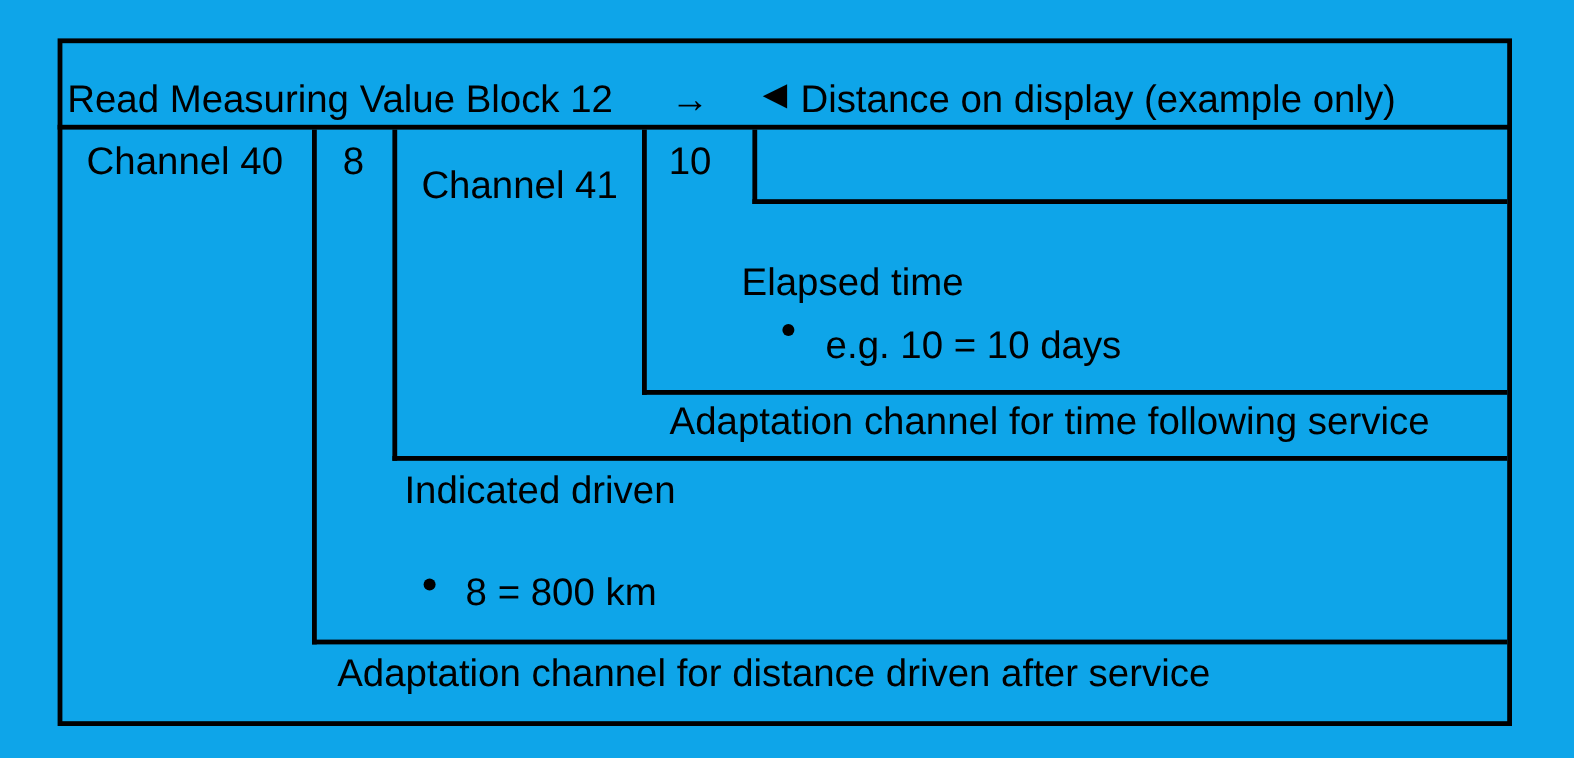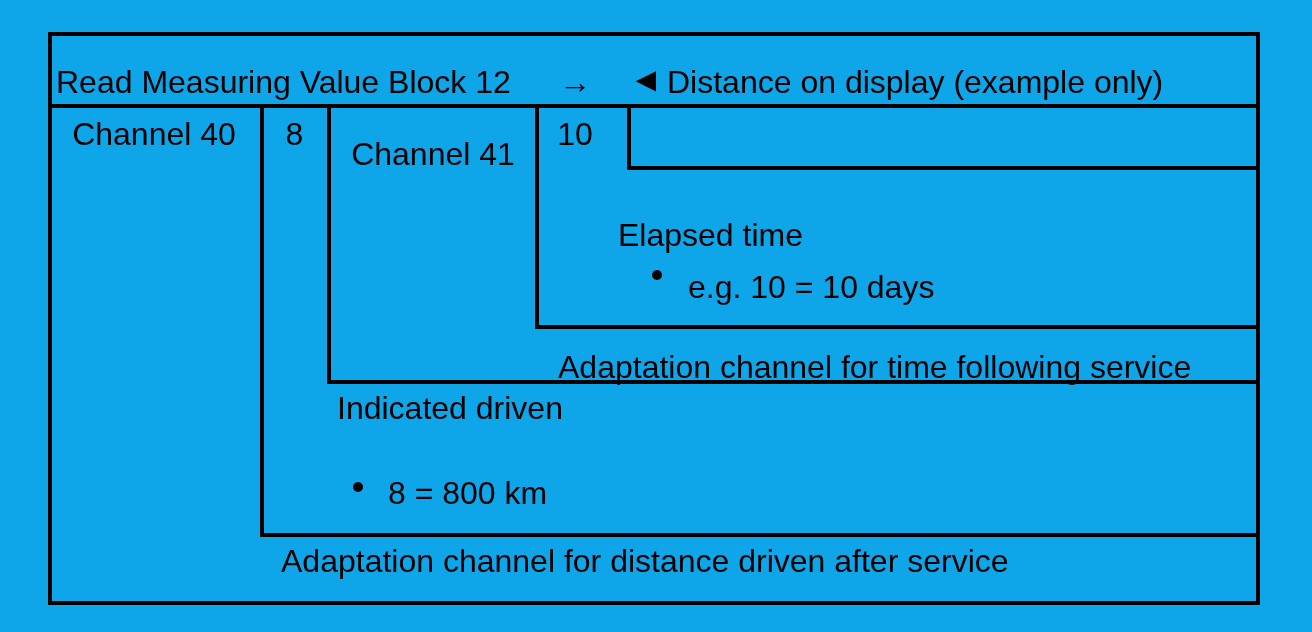--- a/index.html
+++ b/index.html
@@ -44,21 +44,21 @@
   <div class="txt center" style="left:48px;top:116px;width:212px;">Channel 40</div>
   <div class="txt center" style="left:262px;top:116px;width:65px;">8</div>
   <div class="txt center" style="left:331px;top:116px;width:204px;margin-top:20px;">Channel 41</div>
   <div class="txt center" style="left:539px;top:116px;width:72px;text-align:center;">10</div>
   <div style="position:absolute;left:631px;top:108px;width:625px;height:58px;"></div>
 
   <div class="txt" style="left:618px;top:177px;margin-top:40px;">Elapsed time</div>
   <div class="dot" style="left:652px;top:270px;"></div>
   <div class="txt" style="left:688px;top:269px;">e.g. 10 = 10 days</div>
 
-  <div class="txt" style="left:558px;top:333px;margin-top:16px;">Adaptation channel for time following service</div>
+  <div class="txt" style="left:558px;top:333px;">Adaptation channel for time following service</div>
 
   <div class="txt" style="left:337px;top:390px;">Indicated driven</div>
   <div class="dot" style="left:353px;top:482px;"></div>
   <div class="txt" style="left:388px;top:475px;">8 = 800 km</div>
 
   <div class="txt" style="left:281px;top:543px;text-align:center;">Adaptation channel for distance driven after service</div>
 
 </div>
 
 </body></html>

